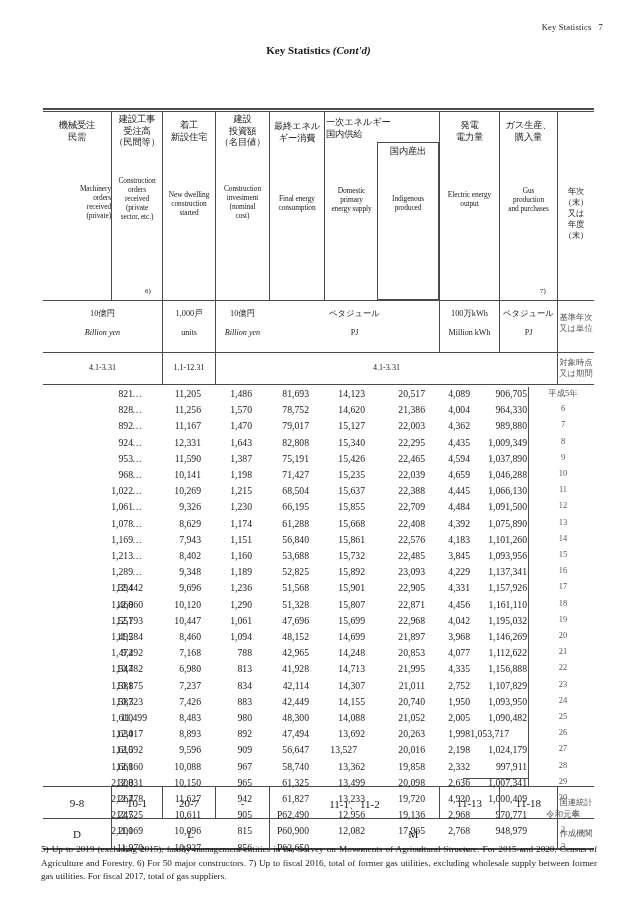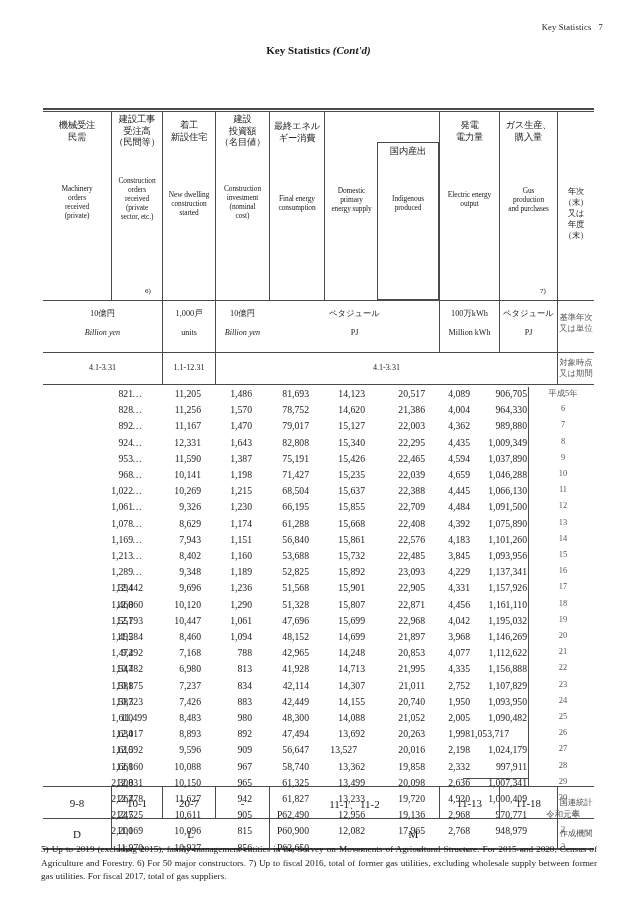--- a/index.html
+++ b/index.html
@@ -90,21 +90,21 @@
       <div class="vline" style="left:456px;top:2.6px;height:189.4px;"></div>
       <div class="vline" style="left:514px;top:2.6px;height:189.4px;"></div>
 
       <div class="box-sub" style="left:334px;top:34px;width:62px;height:158px;"></div>
 
       <div class="hcell" style="left:0px;top:12px;width:68px;">
         <div class="jp" style="white-space:pre-line;">機械受注
 民需</div>
       </div>
       <div class="hcell" style="left:0px;top:76px;width:68px;">
-        <div class="en" style="white-space:pre-line;">Machinery
+        <div class="en" style="white-space:pre-line;text-align:right;">Machinery
 orders
 received
 (private)</div>
       </div>
 
       <div class="hcell" style="left:69px;top:6px;width:50px;">
         <div class="jp" style="white-space:pre-line;">建設工事
 受注高
 （民間等）</div>
       </div>
@@ -141,20 +141,24 @@
 
       <div class="hcell" style="left:227px;top:13px;width:54px;">
         <div class="jp" style="white-space:pre-line;">最終エネル
 ギー消費</div>
       </div>
       <div class="hcell" style="left:227px;top:86px;width:54px;">
         <div class="en" style="white-space:pre-line;">Final energy
 consumption</div>
       </div>
 
+      <div class="hcell" style="left:283px;top:9px;width:112px;text-align:left;">
+        <div class="jp" style="white-space:pre-line;">一次エネルギー
+国内供給</div>
+      </div>
       <div class="hcell" style="left:283px;top:78px;width:51px;">
         <div class="en" style="white-space:pre-line;">Domestic
 primary
 energy supply</div>
       </div>
 
       <div class="hcell" style="left:336px;top:38px;width:58px;">
         <div class="jp" style="white-space:pre-line;">国内産出</div>
       </div>
       <div class="hcell" style="left:336px;top:86px;width:58px;">

